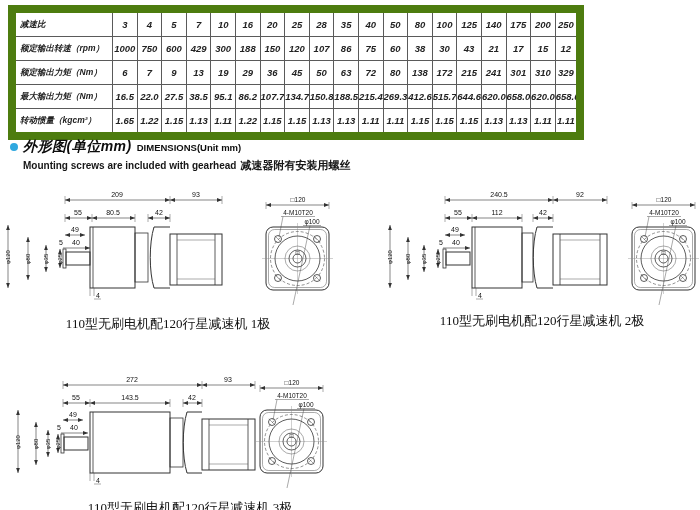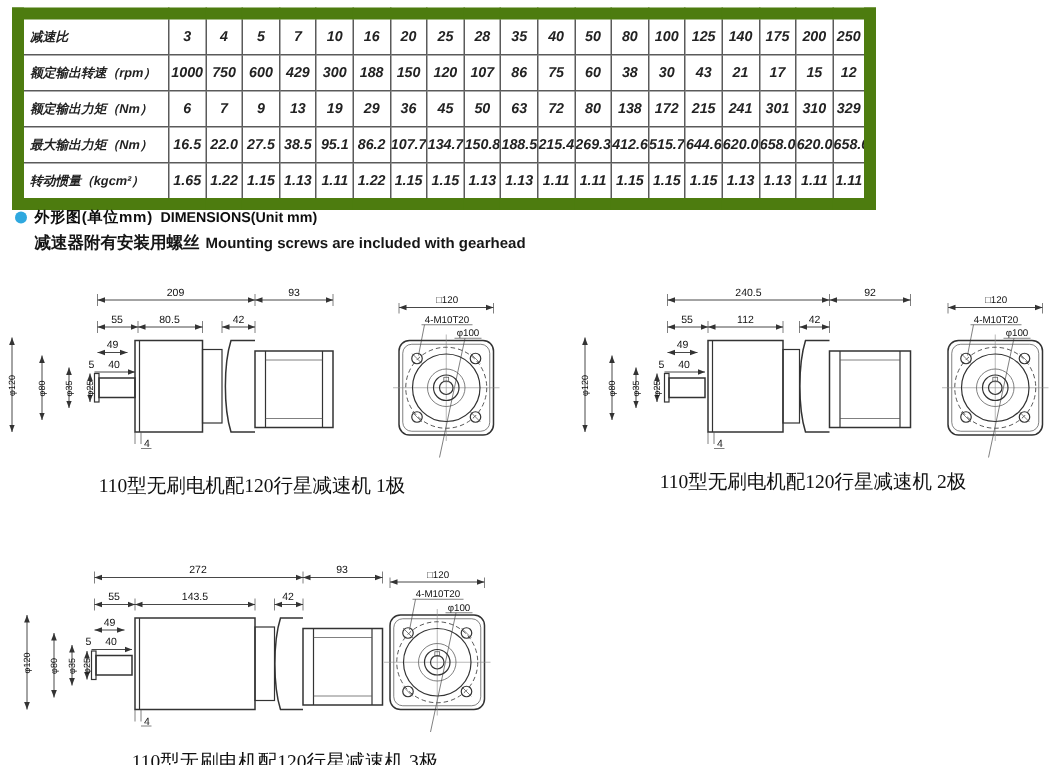--- a/index.html
+++ b/index.html
@@ -8,21 +8,21 @@
   
   #spec-table{position:absolute;left:8px;top:5px;width:576px;border-collapse:collapse;
               table-layout:fixed;border:8px solid #4d7c0f;font-style:italic;}
   #spec-table td{border:1px solid #5a5a5a;height:23px;text-align:center;vertical-align:middle;
                  font-size:9.5px;font-weight:700;color:#222;padding:0;overflow:hidden;white-space:nowrap;}
   #spec-table td.rowlabel{width:92px;text-align:left;padding-left:4px;font-size:8.5px;font-weight:700;}
   
   #section-header{position:absolute;left:10px;top:138px;}
   #section-title-row{display:flex;align-items:baseline;gap:5px;}
   #section-bullet{width:8px;height:8px;border-radius:50%;display:inline-block;position:relative;top:0px;flex:0 0 auto;align-self:center;}
-  #section-title-zh{font-size:10px;font-weight:700;color:#0d0d0d;letter-spacing:0.5px;}
+  #section-title-zh{font-size:14px;font-weight:700;color:#0d0d0d;letter-spacing:0.5px;font-style:italic;}
   #section-title-en{font-size:9.5px;font-weight:700;color:#0d0d0d;}
   #section-note-row{margin-top:2px;padding-left:13px;display:flex;align-items:baseline;gap:4px;}
   #section-note-zh{font-size:11px;font-weight:700;color:#161616;}
   #section-note-en{font-size:10px;font-weight:600;color:#161616;}
   
   .drawing-svg{position:absolute;}
   #svg-d1{left:0px;top:183px;}
   #svg-d2{left:356px;top:183px;}
   #svg-d3{left:0px;top:368px;}
   .caption{position:absolute;width:240px;text-align:center;
@@ -161,22 +161,22 @@
       </tbody>
   </table>
 
   <div id="section-header">
     <div id="section-title-row">
       <span id="section-bullet" style="background: rgb(47, 168, 223);"></span>
       <span id="section-title-zh">外形图(单位mm)</span>
       <span id="section-title-en">DIMENSIONS(Unit mm)</span>
     </div>
     <div id="section-note-row">
+      <span id="section-note-en">Mounting screws are included with gearhead</span>
       <span id="section-note-zh">减速器附有安装用螺丝</span>
-      <span id="section-note-en">Mounting screws are included with gearhead</span>
     </div>
   </div>
 
   <svg width="0" height="0" style="position:absolute" aria-hidden="true">
     <defs>
       <marker id="ae" markerWidth="6" markerHeight="5" refX="5" refY="2.5" orient="auto-start-reverse" markerUnits="userSpaceOnUse">
         <path d="M0,0.6 L5,2.5 L0,4.4 Z" fill="#333"></path>
       </marker>
       <symbol id="flange" viewBox="0 0 92 122">
         <text class="f" x="40" y="7">□120</text>

